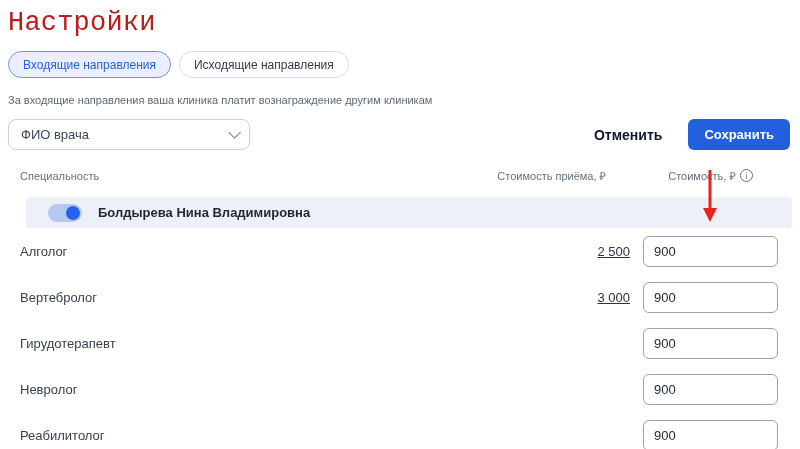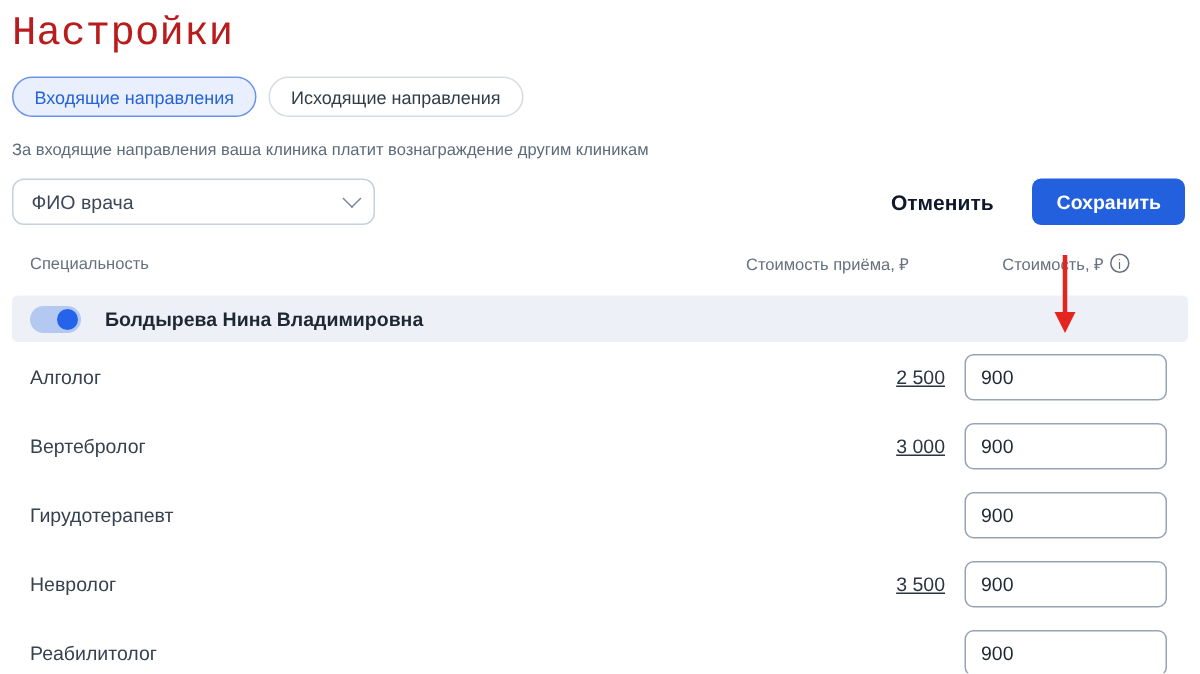--- a/index.html
+++ b/index.html
@@ -28,22 +28,22 @@
   .btn-save { background:#2360dd; border:none; border-radius:6px; color:#fff; font-family:Liberation Sans, sans-serif;
               font-size:13px; font-weight:700; height:31px; padding:0 16px; cursor:pointer; }
 
   .thead { display:flex; align-items:center; padding:18px 22px 0 20px; font-size:11px; color:#67707e;gap:24px; }
   .thead .col-spec { flex:1; }
   .thead .col-appt { width:110px; text-align:right; margin-right:13px; }
   .thead .col-cost { width:135px; display:flex; align-items:center; justify-content:center; gap:4px; }
   .info-icon { display:inline-flex; align-items:center; justify-content:center; width:13px; height:13px;
                border:1px solid #67707e; border-radius:50%; font-size:9px; color:#67707e; font-style:normal; }
 
-  .doctor-row { display:flex; align-items:center; margin:14px 8px 0 8px; height:31px; background:#edf1f7;
-                border-radius:4px; padding:0 12px; }
+  .doctor-row { display:flex; align-items:center; margin:14px 8px 0 26px; height:31px; background:#edf1f7;
+                border-radius:4px; padding:0 22px; }
   .toggle { position:relative; width:34px; height:18px; border-radius:9px; background:#b3c9f2; cursor:pointer; flex:0 0 auto; }
   .toggle .knob { position:absolute; top:2px; right:2px; width:14px; height:14px; border-radius:50%; background:#2563eb; }
   .doctor-name { margin-left:16px; font-size:13px; font-weight:700; color:#1f2733; }
 
   .trow { display:flex; align-items:center; height:46px; padding:0 22px 0 20px; }
   .trow .spec { flex:1; font-size:13px; color:#38414e; }
   .trow .appt { width:110px; text-align:right; margin-right:13px; font-size:13px; color:#2a3442;text-decoration:underline; }
   .cost-input { width:135px; height:31px; border:1px solid #97a3b4; border-radius:6px; padding:0 10px;
                 font-family:inherit; font-size:13px; color:#1f2733; background:#fff; }
 
@@ -105,21 +105,20 @@
     <input class="cost-input" value="900" style="">
   </div>
 
   <div class="trow">
     <div class="spec">Гирудотерапевт</div>
     <input class="cost-input" value="900" style="">
   </div>
 
   <div class="trow">
     <div class="spec">Невролог</div>
-    <div class="appt">3 500</div>
     <input class="cost-input" value="900" style="">
   </div>
 
   <div class="trow">
     <div class="spec">Реабилитолог</div>
     <input class="cost-input" value="900" style="">
   </div>
 
   <svg class="annotation-arrow" width="20" height="56" viewBox="0 0 20 56" xmlns="http://www.w3.org/2000/svg">
     <line x1="10" y1="2" x2="10" y2="42" stroke="#e5231f" stroke-width="3"></line>

